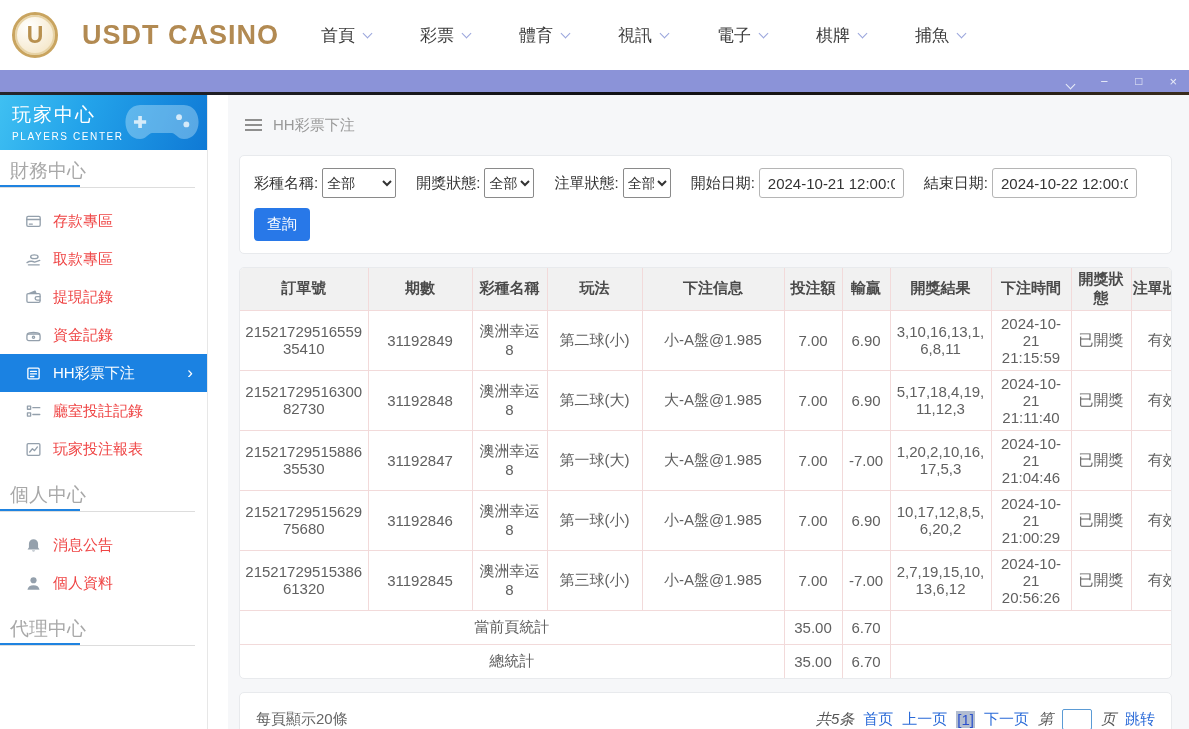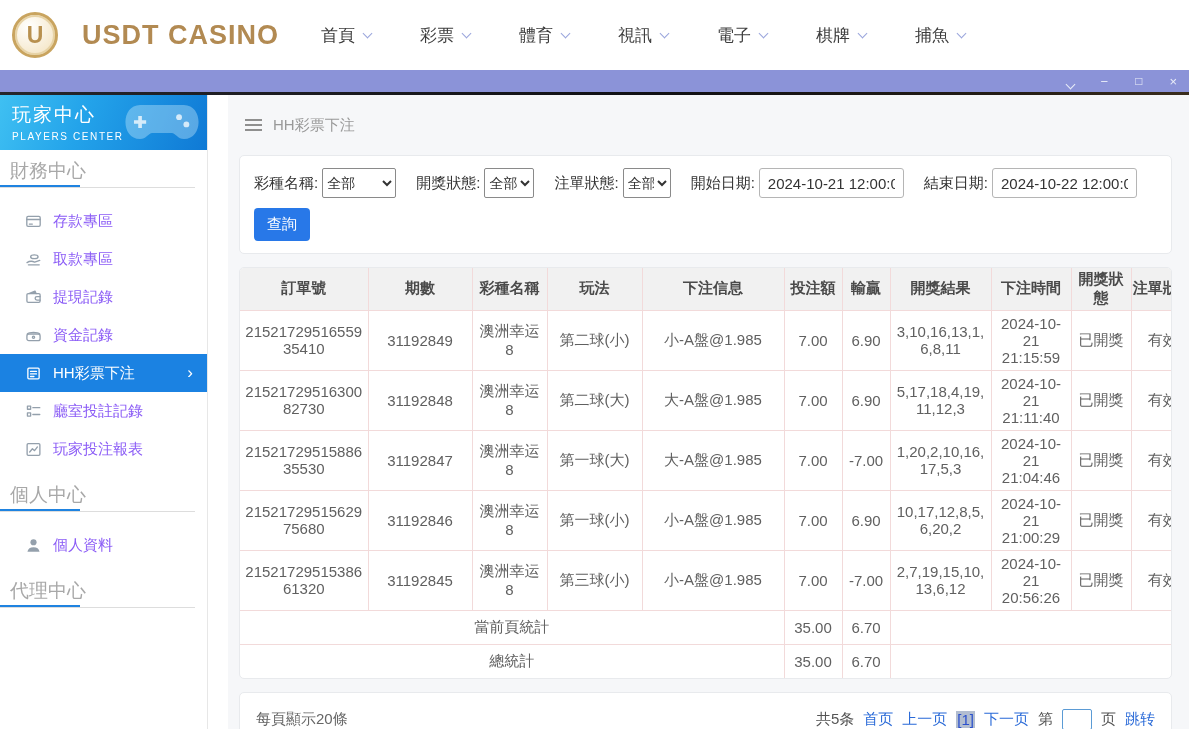--- a/index.html
+++ b/index.html
@@ -39,21 +39,21 @@
     background:linear-gradient(110deg,#3fc0f2 0%,#23a3ea 40%,#0f79d5 100%); }
   .sb-title { font-size:19px; letter-spacing:2px; }
   .sb-sub { font-size:10px; letter-spacing:1.6px; margin-top:3px; }
   .gamepad { position:absolute; right:6px; top:5px; width:78px; }
   .sb-section-title { color:#a8a8a8; font-size:19px; padding:8px 0 1px 10px; line-height:26px; }
   .sb-divider { position:relative; height:3px; margin-right:12px; }
   .sb-divider::after { content:''; position:absolute; left:0; right:0; bottom:0; height:1px; background:#ddd; }
   .sb-divider::before { content:''; position:absolute; left:0; bottom:0; width:80px; height:3px; background:#1f83e0; }
   .sb-items { padding:14px 0 6px 0; }
   .sb-item { height:38px; display:flex; align-items:center; padding-left:25px; gap:11px;
-    color:#8b5cf6; font-size:15px; cursor:pointer; position:relative; }
+    color:#ef4444; font-size:15px; cursor:pointer; position:relative; }
   .sb-item.active { background:#1b82e2; color:#fff; }
   .chev-right { position:absolute; right:14px; font-size:17px; color:#fff; }
   .icon { display:inline-flex; width:17px; height:17px; flex:none; }
   .icon svg { width:17px; height:17px; stroke:#94a0ac; fill:none; stroke-width:1.25;
     stroke-linecap:round; stroke-linejoin:round; }
   .icon .f { fill:#94a0ac; stroke:none; }
   .icon .w { stroke:#fff; fill:none; stroke-width:1.3; }
   .sb-item.active .icon svg { stroke:#fff; }
 
   
@@ -82,21 +82,21 @@
   tr.data-row td { height:57px; }
   tr.summary-row td { height:34px; }
   th:first-child, td:first-child { border-left:none; }
   th:last-child, td:last-child { border-right:none; }
   tbody tr:last-child td { border-bottom:none; }
   td.brk { word-break:break-all; }
 
   .footer-panel { margin-top:13px; height:54px; display:flex; align-items:center;
     justify-content:space-between; padding:0 16px; font-size:15px; color:#666; }
   .pagination { display:flex; align-items:center; gap:9px; }
-  .pg-total, .pg-text { color:#555; }
+  .pg-total, .pg-text { color:#555;font-style:italic; }
   .pg-link { color:#2b6bd8; text-decoration:none; cursor:pointer; }
   .pg-current { background:#b2bdd0; color:#2b50cc; padding:0 1px; }
   .pg-input { width:30px; height:21px; border:1px solid #5b9bd5; border-radius:2px; }
 </style>
 </head>
 <body>
 
 <div class="app">
 
   <header class="top-header">
@@ -231,20 +231,29 @@
                   <rect x="2" y="2.5" width="12" height="11" rx="1"></rect>
                   <path d="M4.4 10.3L7 7.3l2 1.8 2.7-3.5"></path>
                 </svg>
               </span>
               <span>玩家投注報表</span>
             </div>
           </div>
           <div class="sb-section-title">個人中心</div>
           <div class="sb-divider"></div>
           <div class="sb-items">
+            <div class="sb-item">
+              <span class="icon">
+                <svg viewBox="0 0 16 16">
+                  <path class="f" d="M8 2.1a4.3 4.3 0 0 1 4.3 4.3v3.4l1.3 2H2.4l1.3-2V6.4A4.3 4.3 0 0 1 8 2.1z"></path>
+                  <path class="f" d="M6.5 12.6a1.6 1.6 0 0 0 3 0z"></path>
+                </svg>
+              </span>
+              <span>消息公告</span>
+            </div>
             <div class="sb-item">
               <span class="icon">
                 <svg viewBox="0 0 16 16">
                   <circle class="f" cx="8" cy="4.9" r="2.9"></circle>
                   <path class="f" d="M2.3 13.9a5.8 5.1 0 0 1 11.4 0z"></path>
                 </svg>
               </span>
               <span>個人資料</span>
             </div>
           </div>

